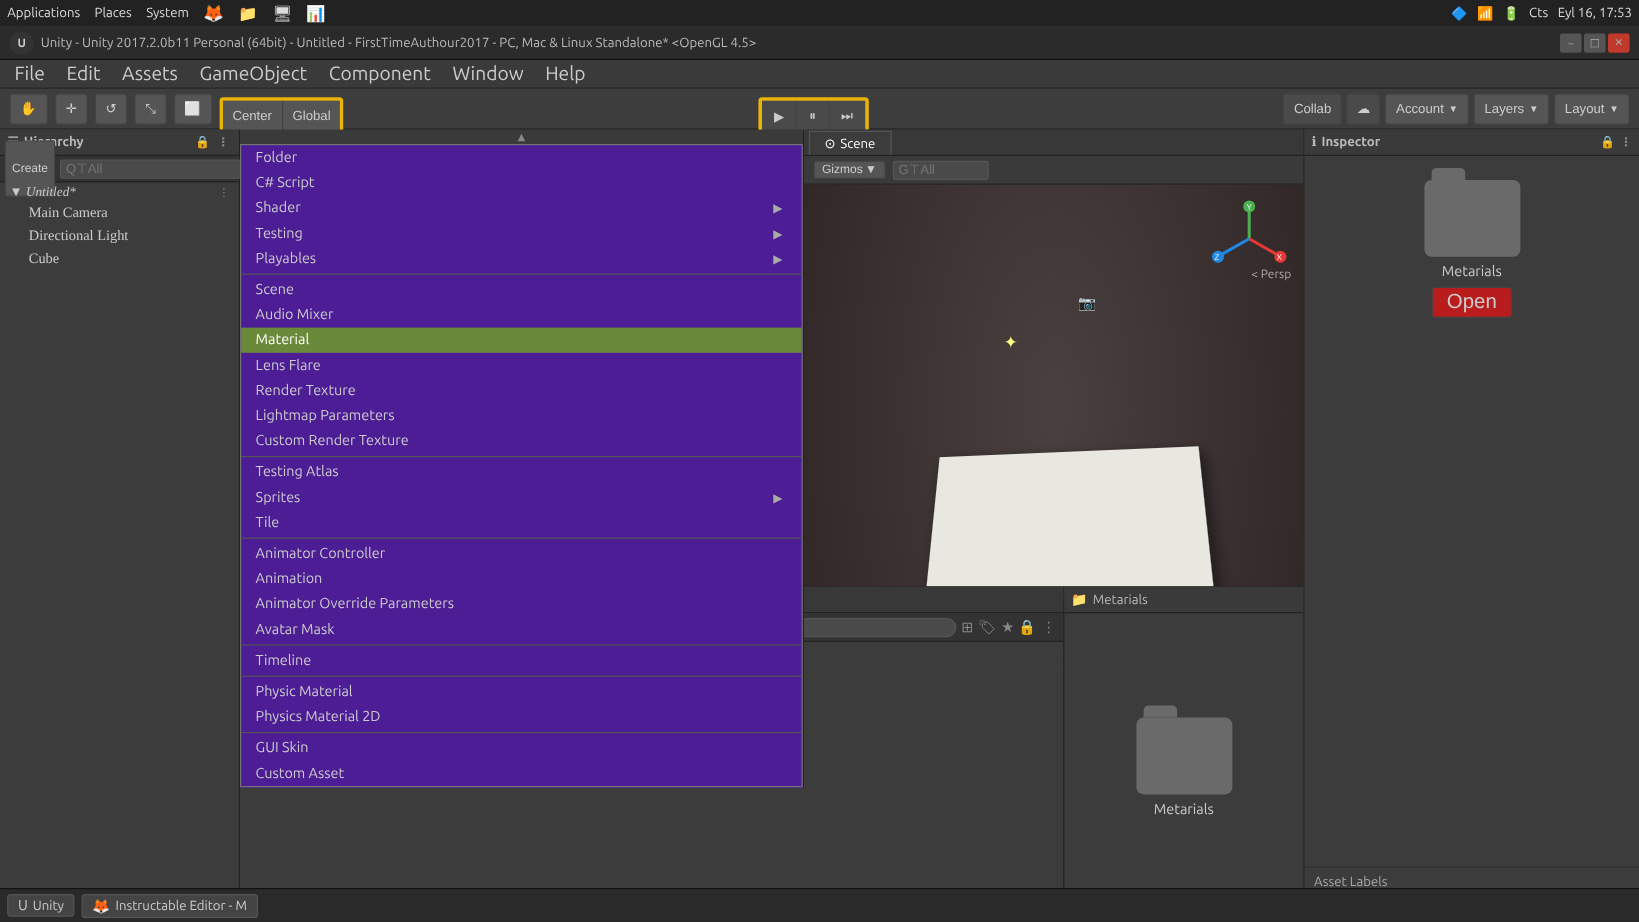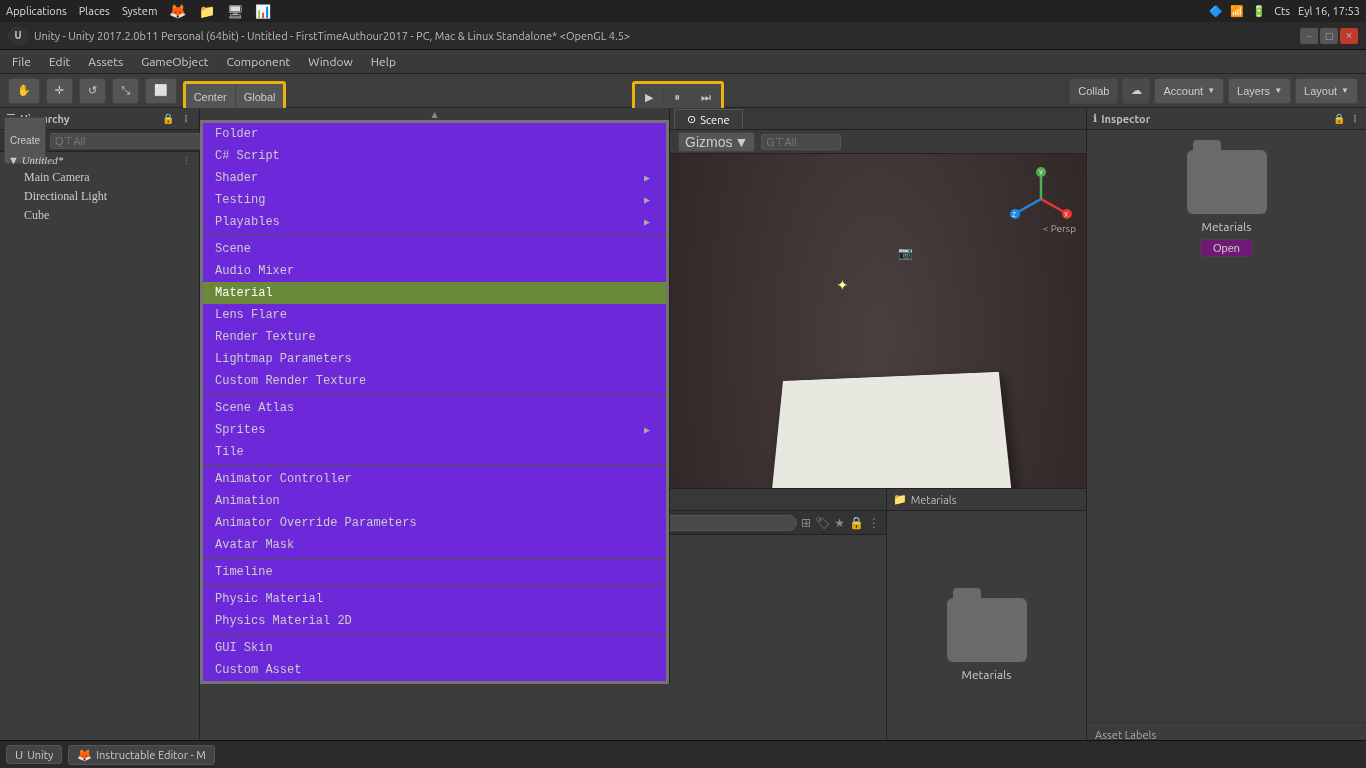--- a/index.html
+++ b/index.html
@@ -64,21 +64,21 @@
       height: 24px;
       background: #3a3a3a;
       display: flex;
       align-items: center;
       padding: 0 4px;
       gap: 2px;
       border-bottom: 1px solid #222;
     }
     .menu-item {
       padding: 2px 8px;
-      font-size: 12px;
+      font-size: 16px;
       color: #ccc;
       cursor: pointer;
       border-radius: 2px;
     }
 
     
     #toolbar {
       height: 34px;
       background: #3d3d3d;
       display: flex;
@@ -216,24 +216,23 @@
       height: 12px;
       background: #3a3a3a;
       display: flex;
       align-items: center;
       justify-content: center;
       cursor: pointer;
       color: #888;
       font-size: 8px;
     }
     .context-menu {
-      background: #6d28d9;
-      border: 3px solid #737373;
+      background: #4c1d95;
+      border: 1px solid #737373;
       min-width: 220px;
-      font-family: Liberation Mono, monospace;
     }
     .context-menu-item {
       padding: 4px 16px 4px 12px;
       font-size: 12px;
       color: #ccc;
       cursor: pointer;
       display: flex;
       align-items: center;
       justify-content: space-between;
     }
@@ -277,21 +276,21 @@
       align-items: center;
       padding: 0 8px;
       gap: 6px;
       border-bottom: 1px solid #222;
     }
     .scene-toolbar-btn {
       background: #555;
       border: 1px solid #444;
       border-radius: 2px;
       color: #ccc;
-      font-size: 14px;
+      font-size: 10px;
       padding: 1px 6px;
       cursor: pointer;
       display: flex; align-items: center; gap: 2px;
     }
     .scene-3d {
       flex: 1;
       background: #3a3535;
       position: relative;
       overflow: hidden;
     }
@@ -464,25 +463,25 @@
       position: absolute;
       top: -10px; left: 6px;
       width: 28px; height: 10px;
       background: #6a6a6a;
       border-radius: 4px 4px 0 0;
     }
     .folder-name {
       font-size: 12px; color: #ccc; text-align: center;
     }
     .open-btn {
-      background: #701a75;
+      background: #b91c1c;
       border: 1px solid #444;
       border-radius: 3px;
       color: #ccc;
-      font-size: 11px;
+      font-size: 17px;
       padding: 2px 12px;
       cursor: pointer;
     }
     .inspector-bottom {
       border-top: 1px solid #333;
       padding: 6px 8px;
     }
     .asset-labels-header {
       font-size: 11px; color: #aaa; margin-bottom: 4px;
     }
@@ -684,21 +683,21 @@
               <span>Render Texture</span>
             </div>
             <div class="context-menu-item">
               <span>Lightmap Parameters</span>
             </div>
             <div class="context-menu-item">
               <span>Custom Render Texture</span>
             </div>
             <div class="context-menu-separator"></div>
             <div class="context-menu-item">
-              <span>Scene Atlas</span>
+              <span>Testing Atlas</span>
             </div>
             <div class="context-menu-item">
               <span>Sprites</span>
               <span class="submenu-arrow">▶</span>
             </div>
             <div class="context-menu-item">
               <span>Tile</span>
             </div>
             <div class="context-menu-separator"></div>
             <div class="context-menu-item">

